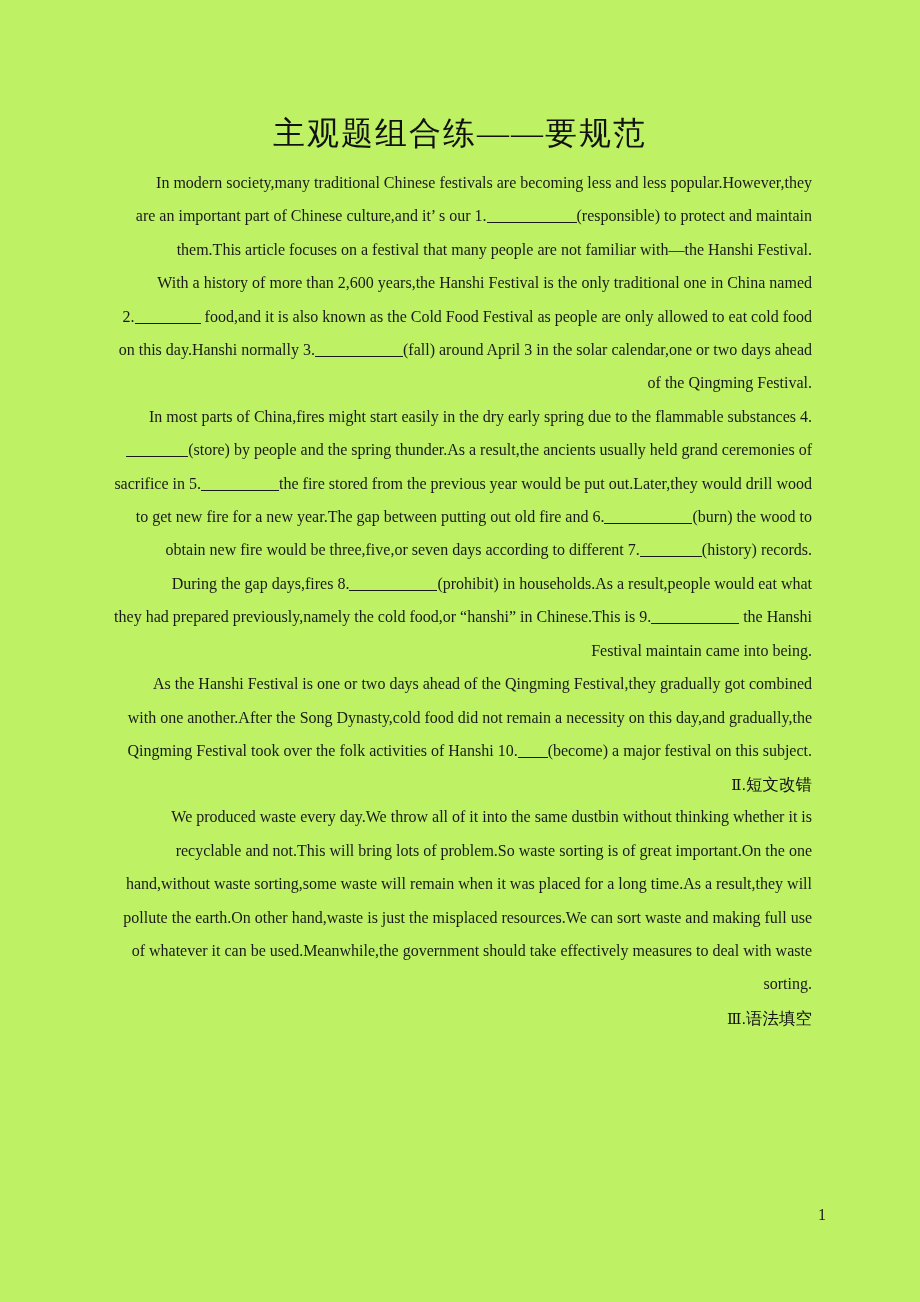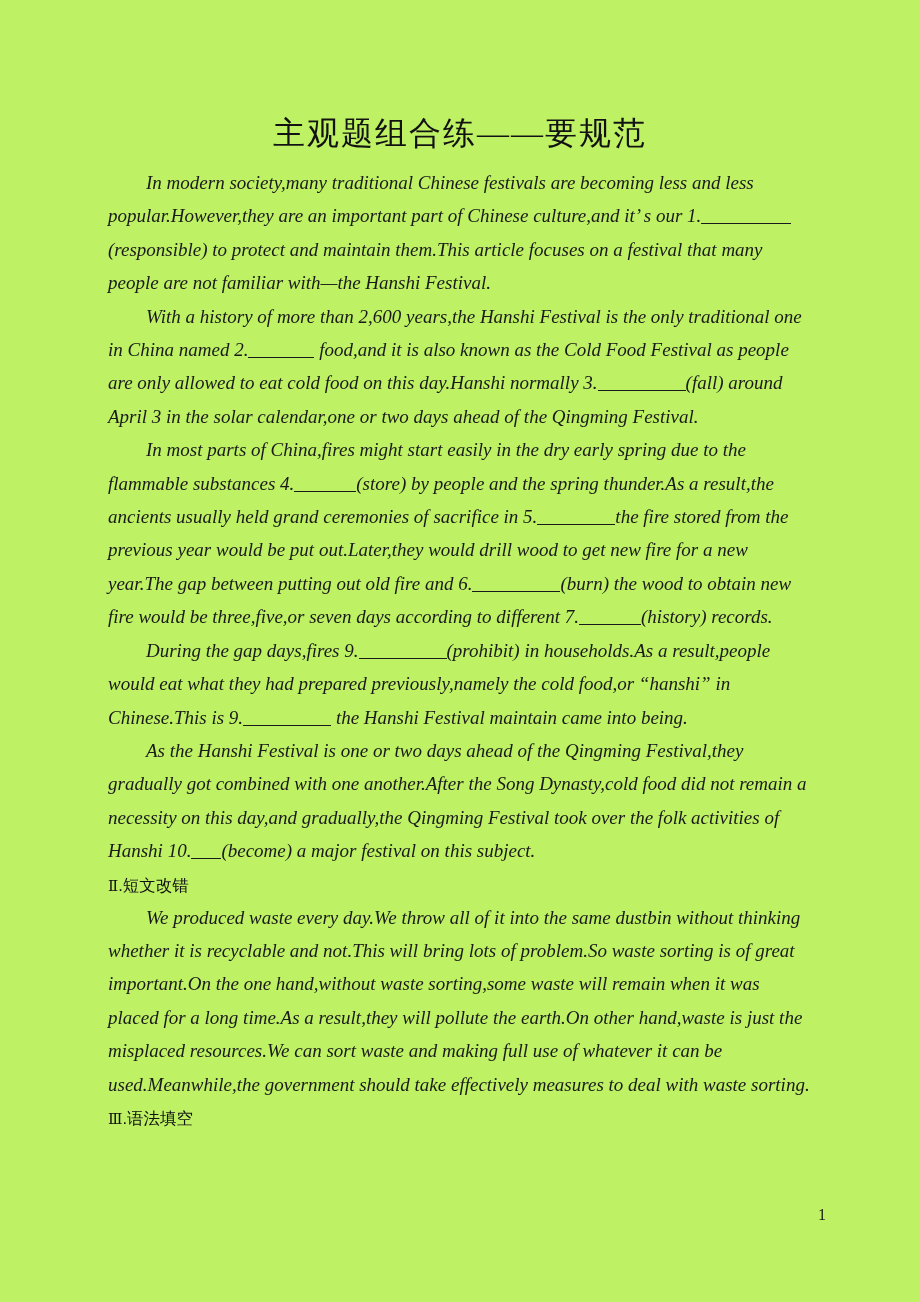--- a/index.html
+++ b/index.html
@@ -54,27 +54,26 @@
     margin: 0 0 2px 0;
     white-space: nowrap;
     letter-spacing: 0px;
   }
   .section-heading .rn {
     font-family: "Liberation Serif", "DejaVu Serif", serif;
     font-size: 15px;
   }
 
   .para {
-    font-size: 19px;
+    font-size: 16px;
     line-height: 33.4px;
-    text-align: left;
+    text-align: right;
     margin: 0;
     color: #1a1a1a;
     word-spacing: 0px;
-    font-style: italic;
   }
   .para.indent {
     text-indent: 38px;
   }
   .para + .para {
     margin-top: 0;
   }
 
   
   .blank {
@@ -86,20 +85,21 @@
   }
   .blank.w30 { width: 30px; }
   .blank.w62 { width: 62px; }
   .blank.w66 { width: 66px; }
   .blank.w78 { width: 78px; }
   .blank.w88 { width: 88px; }
   .blank.w90 { width: 90px; }
 
   .heading-block {
     margin-top: 4px;
+    text-align: right;
   }
 
   
   .page-number {
     position: absolute;
     right: 94px;
     bottom: 78px;
     font-size: 16px;
     color: #1a1a1a;
     font-family: "Liberation Serif", "DejaVu Serif", serif;
@@ -114,21 +114,21 @@
 
   <div class="content">
 
 
     <p class="para indent"><span>In modern society,many traditional Chinese festivals are becoming less and less popular.However,they are an important part of Chinese culture,and it’ s our 1.</span><span class="blank w90"></span><span>(responsible) to protect and maintain them.This article focuses on a festival that many people are not familiar with—the Hanshi Festival.</span></p>
 
     <p class="para indent"><span>With a history of more than 2,600 years,the Hanshi Festival is the only traditional one in China named 2.</span><span class="blank w66"></span><span> food,and it is also known as the Cold Food Festival as people are only allowed to eat cold food on this day.Hanshi normally 3.</span><span class="blank w88"></span><span>(fall) around April 3 in the solar calendar,one or two days ahead of the Qingming Festival.</span></p>
 
     <p class="para indent"><span>In most parts of China,fires might start easily in the dry early spring due to the flammable substances 4.</span><span class="blank w62"></span><span>(store) by people and the spring thunder.As a result,the ancients usually held grand ceremonies of sacrifice in 5.</span><span class="blank w78"></span><span>the fire stored from the previous year would be put out.Later,they would drill wood to get new fire for a new year.The gap between putting out old fire and 6.</span><span class="blank w88"></span><span>(burn) the wood to obtain new fire would be three,five,or seven days according to different 7.</span><span class="blank w62"></span><span>(history) records.</span></p>
 
-    <p class="para indent"><span>During the gap days,fires 9.</span><span class="blank w88"></span><span>(prohibit) in households.As a result,people would eat what they had prepared previously,namely the cold food,or “hanshi” in Chinese.This is 9.</span><span class="blank w88"></span><span> the Hanshi Festival maintain came into being.</span></p>
+    <p class="para indent"><span>During the gap days,fires 8.</span><span class="blank w88"></span><span>(prohibit) in households.As a result,people would eat what they had prepared previously,namely the cold food,or “hanshi” in Chinese.This is 9.</span><span class="blank w88"></span><span> the Hanshi Festival maintain came into being.</span></p>
 
     <p class="para indent"><span>As the Hanshi Festival is one or two days ahead of the Qingming Festival,they gradually got combined with one another.After the Song Dynasty,cold food did not remain a necessity on this day,and gradually,the Qingming Festival took over the folk activities of Hanshi 10.</span><span class="blank w30"></span><span>(become) a major festival on this subject.</span></p>
 
     <div class="section-heading heading-block"><span class="rn">Ⅱ</span><span>.</span><span>短文改错</span></div>
 
     <p class="para indent">We produced waste every day.We throw all of it into the same dustbin without thinking whether it is recyclable and not.This will bring lots of problem.So waste sorting is of great important.On the one hand,without waste sorting,some waste will remain when it was placed for a long time.As a result,they will pollute the earth.On other hand,waste is just the misplaced resources.We can sort waste and making full use of whatever it can be used.Meanwhile,the government should take effectively measures to deal with waste sorting.</p>
 
     <div class="section-heading heading-block"><span class="rn">Ⅲ</span><span>.</span><span>语法填空</span></div>
 
   </div>

